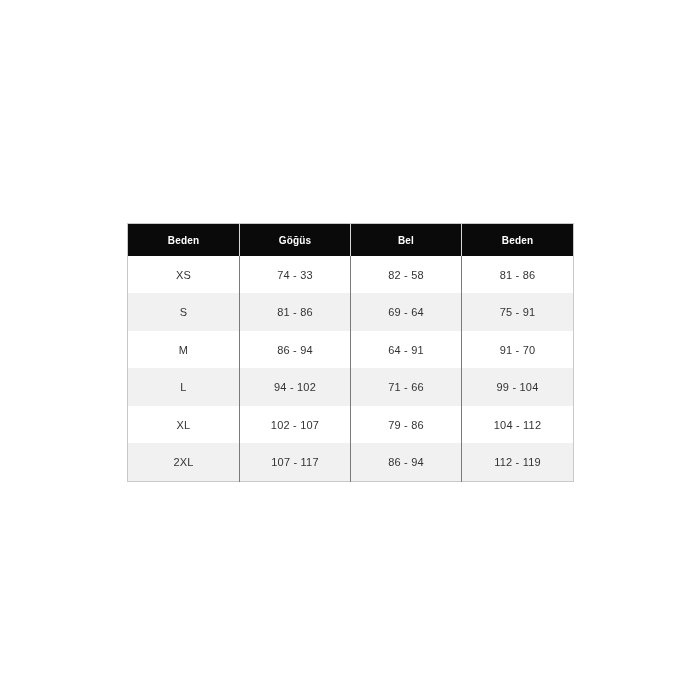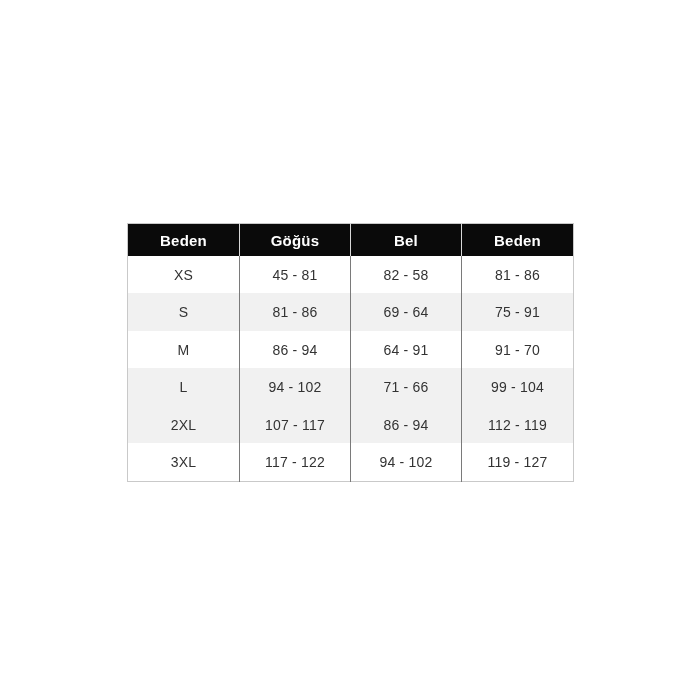--- a/index.html
+++ b/index.html
@@ -35,36 +35,36 @@
   table.size-chart col.c2 { width: 111px; }
   table.size-chart col.c3 { width: 112px; }
 
   thead tr.chart-head-row {
     background: #0a0a0a;
   }
 
   thead th {
     height: 32px;
     color: #ffffff;
-    font-size: 15px;
+    font-size: 10px;
     font-weight: bold;
     text-align: center;
     vertical-align: middle;
     padding: 0;
     border-right: 1px solid #d8d8d8;
     letter-spacing: 0.2px;
   }
   thead th:last-child {
     border-right: none;
   }
 
   tbody td {
     height: 32px;
     color: #333333;
-    font-size: 14px;
+    font-size: 11px;
     font-weight: normal;
     text-align: center;
     vertical-align: middle;
     padding: 0;
     border-right: 1px solid #7a7a7a;
     letter-spacing: 0.2px;
   }
   tbody td:last-child {
     border-right: none;
   }
@@ -86,21 +86,21 @@
     <tr class="chart-head-row">
       <th>Beden</th>
       <th>Göğüs</th>
       <th>Bel</th>
       <th>Beden</th>
     </tr>
   </thead>
   <tbody>
     <tr class="row-odd">
       <td>XS</td>
-      <td>45 - 81</td>
+      <td>74 - 33</td>
       <td>82 - 58</td>
       <td>81 - 86</td>
     </tr>
     <tr class="row-even">
       <td>S</td>
       <td>81 - 86</td>
       <td>69 - 64</td>
       <td>75 - 91</td>
     </tr>
     <tr class="row-odd">
@@ -108,26 +108,26 @@
       <td>86 - 94</td>
       <td>64 - 91</td>
       <td>91 - 70</td>
     </tr>
     <tr class="row-even">
       <td>L</td>
       <td>94 - 102</td>
       <td>71 - 66</td>
       <td>99 - 104</td>
     </tr>
+    <tr class="row-odd">
+      <td>XL</td>
+      <td>102 - 107</td>
+      <td>79 - 86</td>
+      <td>104 - 112</td>
+    </tr>
     <tr class="row-even">
       <td>2XL</td>
       <td>107 - 117</td>
       <td>86 - 94</td>
       <td>112 - 119</td>
     </tr>
-    <tr class="row-odd">
-      <td>3XL</td>
-      <td>117 - 122</td>
-      <td>94 - 102</td>
-      <td>119 - 127</td>
-    </tr>
   </tbody>
 </table>
 
 </body></html>

